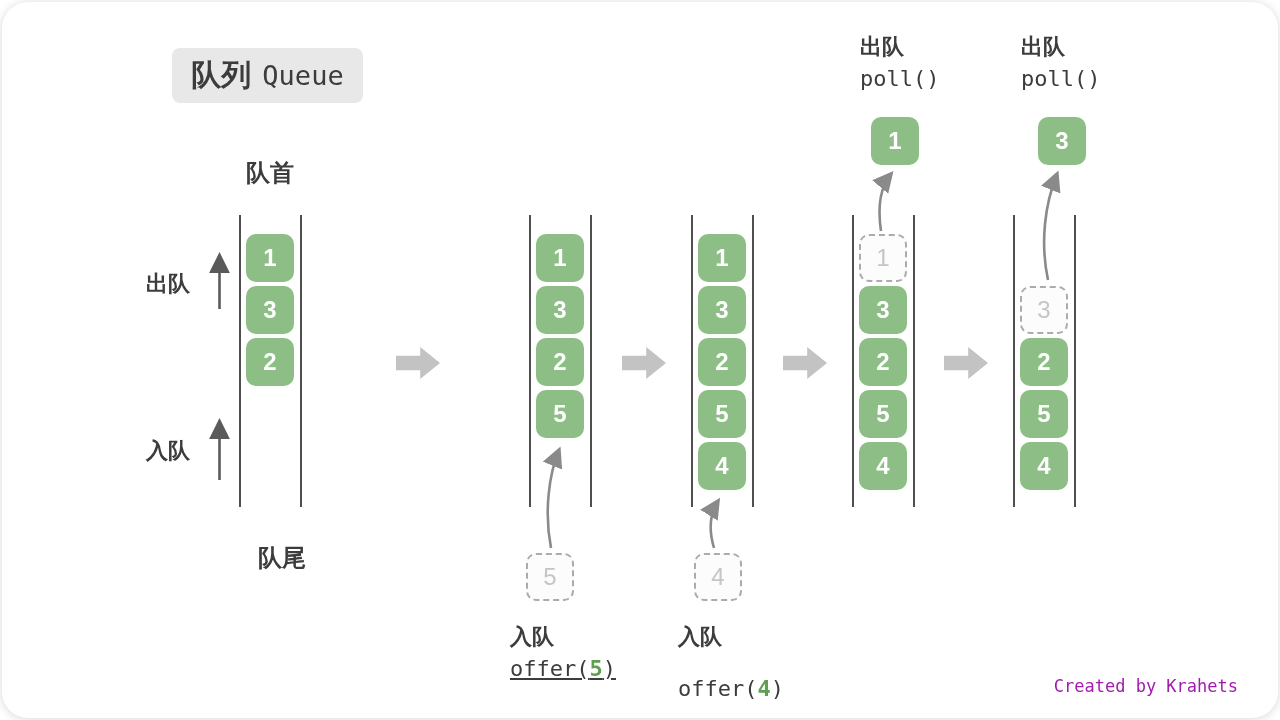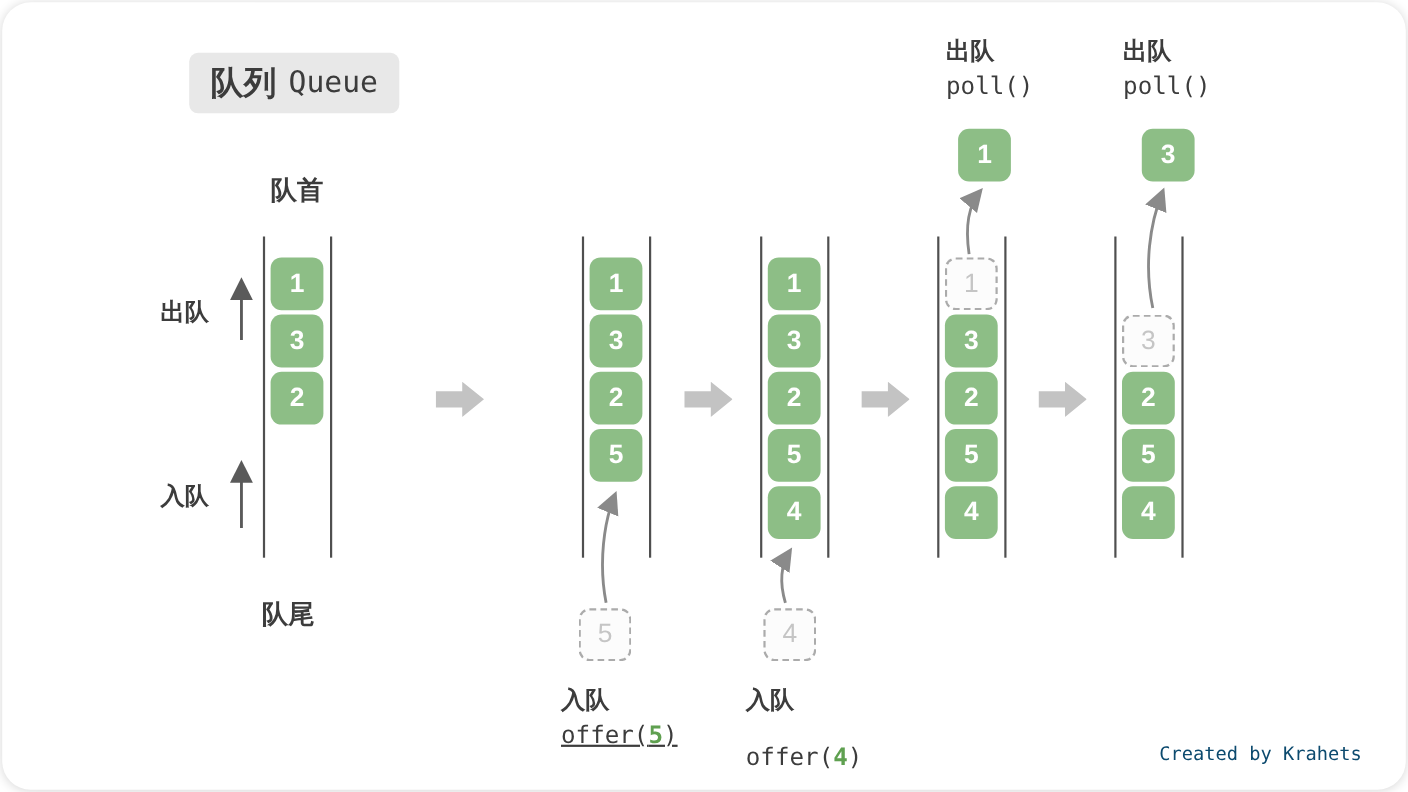--- a/index.html
+++ b/index.html
@@ -51,38 +51,38 @@
   }
 
   
   .op-label-zh { font-size: 22px; font-weight: 600; color: #3c3c3c; }
   .op-code {
     font-family: "DejaVu Sans Mono", monospace; font-size: 22px; color: #3c3c3c;
   }
   .op-code .arg { color: #5fa050; font-weight: bold; }
 
   .watermark {
-    font-family: "DejaVu Sans Mono", monospace; font-size: 17px; color: #0c4a6e;
+    font-family: "DejaVu Sans Mono", monospace; font-size: 17px; color: #a21caf;
     right: 40px; top: 674px;
   }
 
   svg.overlay { position: absolute; left: 0; top: 0; width: 1280px; height: 720px; pointer-events: none; }
 </style>
 </head>
 <body>
 
 <div class="card">
 
   <div class="abs cjk-label centered" style="left:208px; top:155px;">队首</div>
 
   <div class="abs title-badge">
     <span class="title-zh">队列</span>
     <span class="title-en">Queue</span>
   </div>
-  <div class="abs cjk-label centered" style="left:200px; top:540px;">队尾</div>
+  <div class="abs cjk-label centered" style="left:220px; top:540px;">队尾</div>
 
   <div class="abs side-label" style="left:144px; top:267px;">出队</div>
   <div class="abs side-label" style="left:144px; top:434px;">入队</div>
 
   <div class="abs rail" style="left:237px;"></div>
   <div class="abs rail" style="left:298px;"></div>
   <div class="abs qbox" style="left:244px; top:232px;">1</div>
   <div class="abs qbox" style="left:244px; top:284px;">3</div>
   <div class="abs qbox" style="left:244px; top:336px;">2</div>
 

